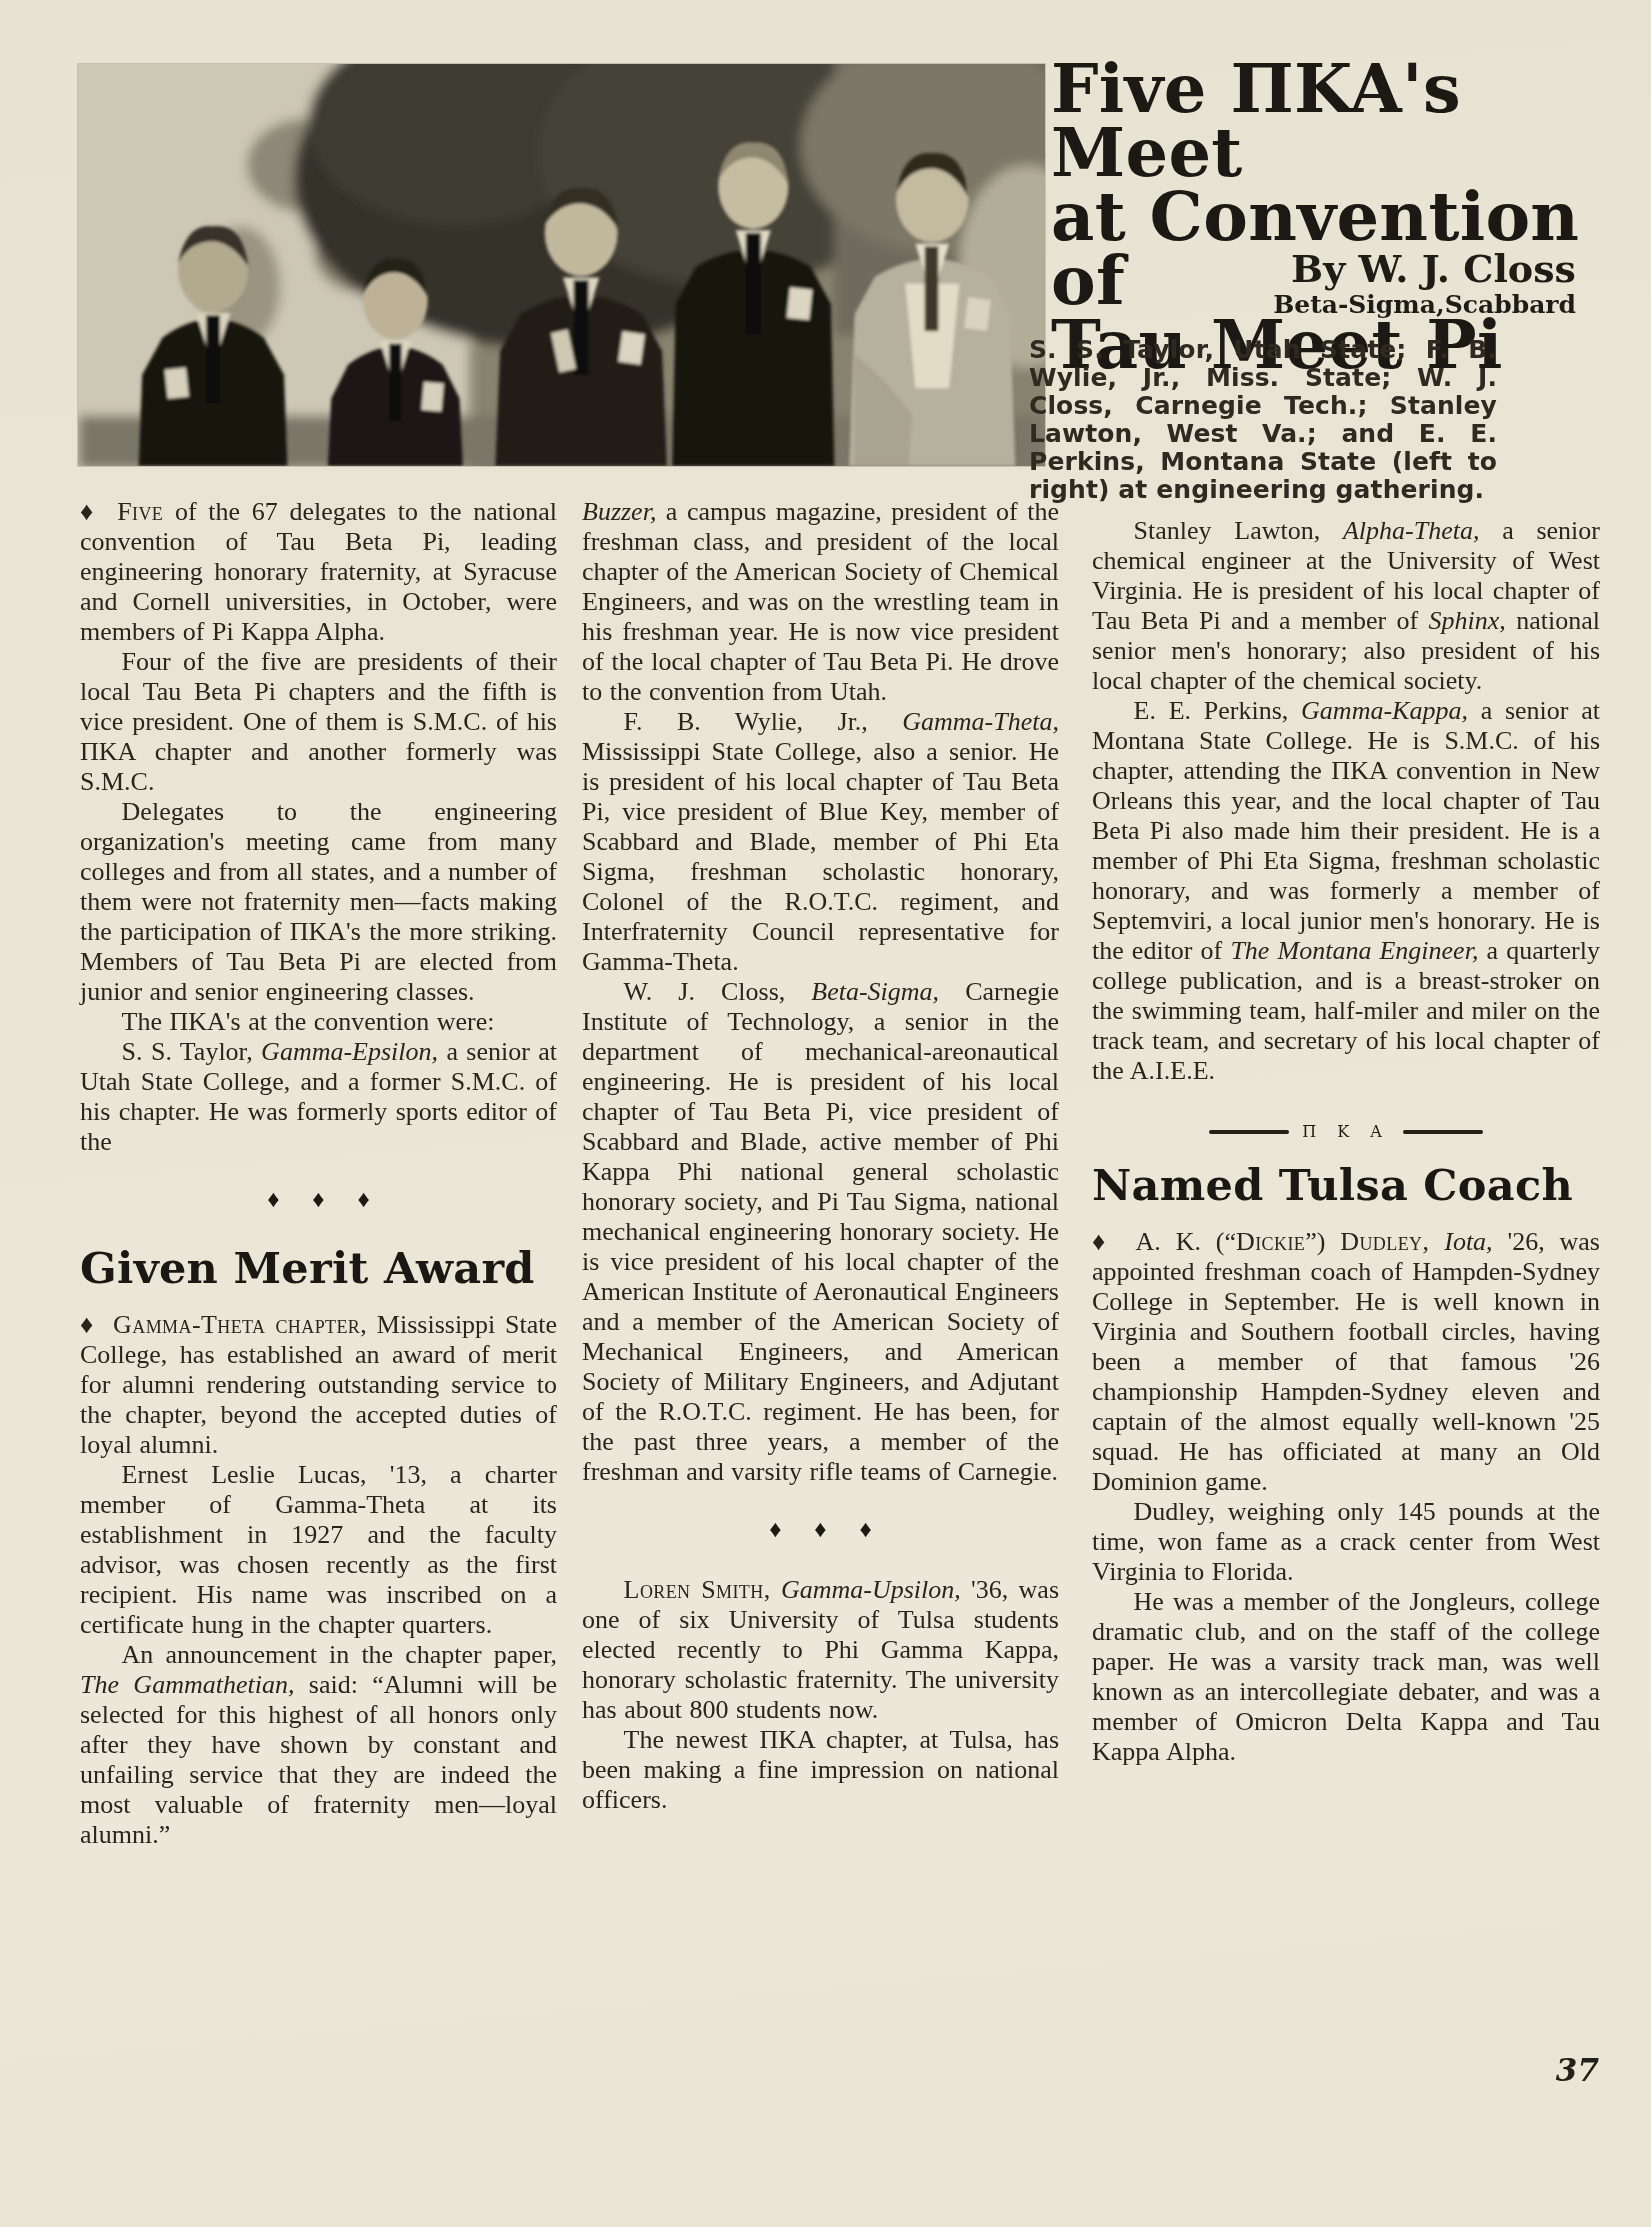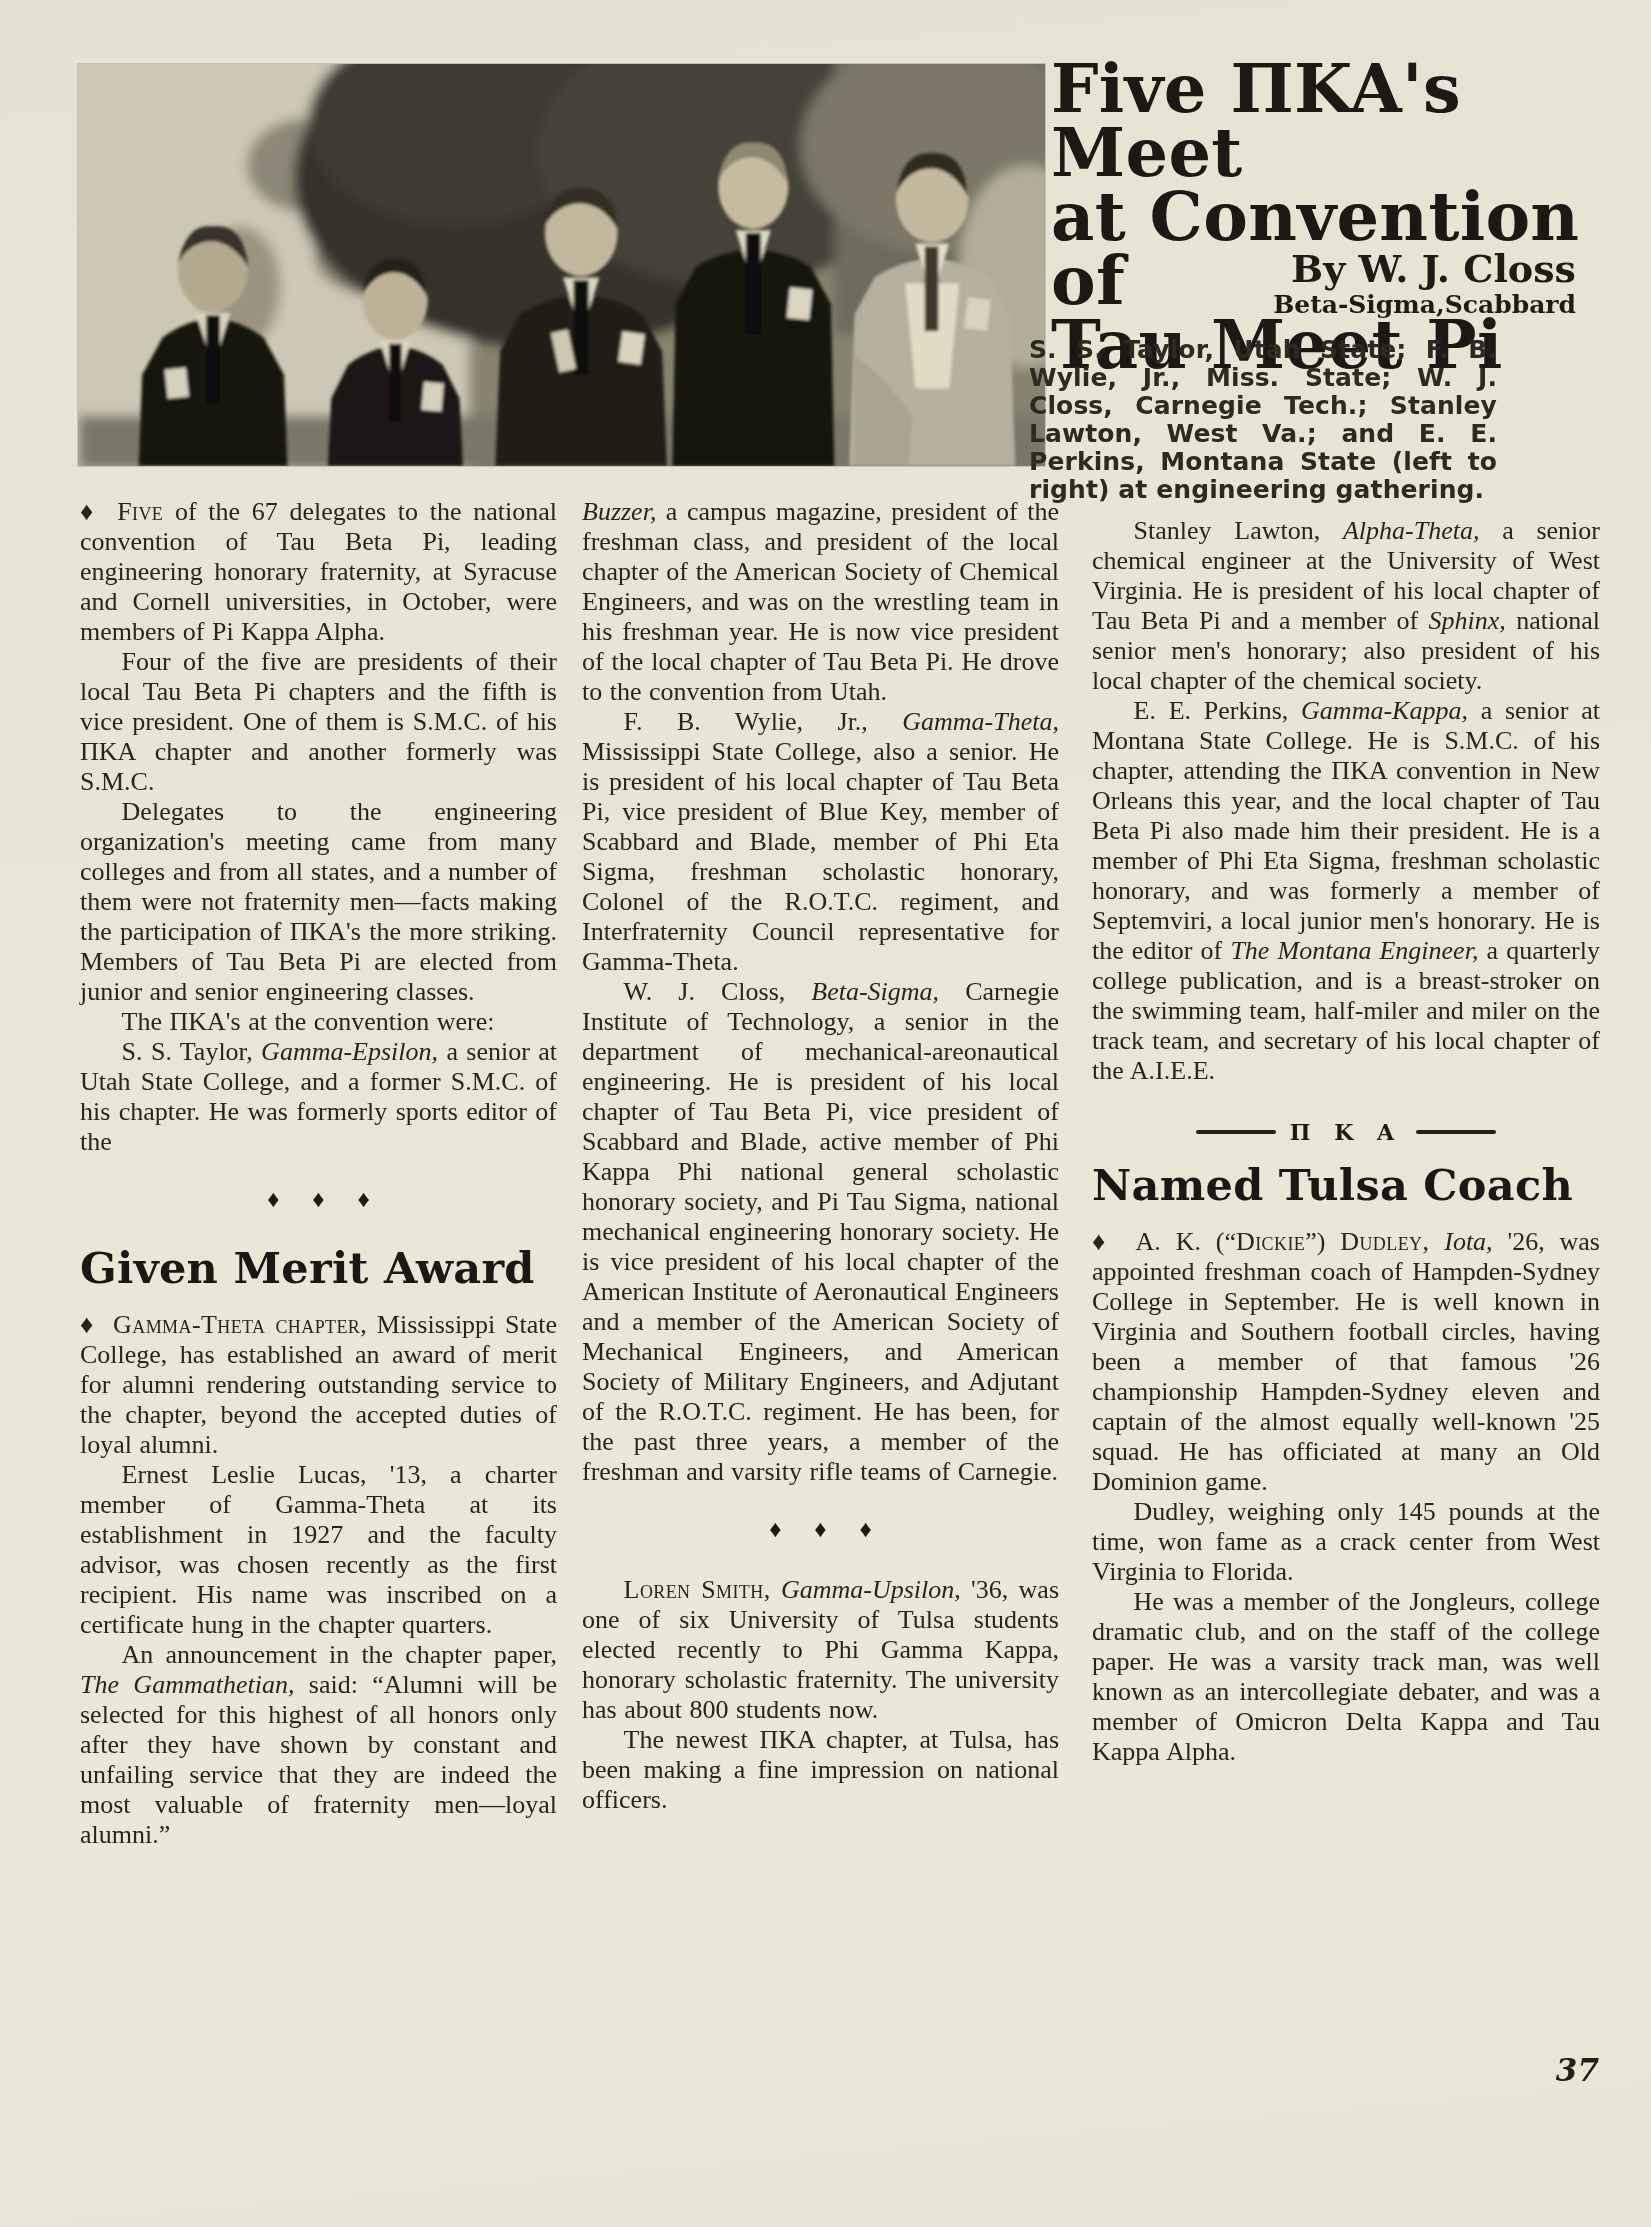--- a/index.html
+++ b/index.html
@@ -55,21 +55,21 @@
     font-family:"DejaVu Serif","Liberation Serif",serif;
     font-weight:bold;font-size:43px;line-height:47px;
     color:#1b1813;margin:0 0 17.5px;text-align:left;letter-spacing:0.3px;
   }
   .pika-divider{
     display:flex;align-items:center;justify-content:center;gap:13.5px;
     margin:31px 0 15px;
   }
   .pika-divider .label{
     font-family:"DejaVu Serif","Liberation Serif",serif;
-    font-weight:bold;font-size:22px;letter-spacing:8px;color:#1d1a14;
+    font-weight:normal;font-size:16px;letter-spacing:8px;color:#1d1a14;
   }
   .rule{height:3.4px;width:80px;background:#241f17;border-radius:2px;}
   
   .pageno{
     position:absolute;left:1451px;top:2052px;width:148px;text-align:right;
     font-family:"DejaVu Serif","Liberation Serif",serif;
     font-style:italic;font-weight:bold;font-size:31px;color:#23201a;
   }
 </style>
 </head>

